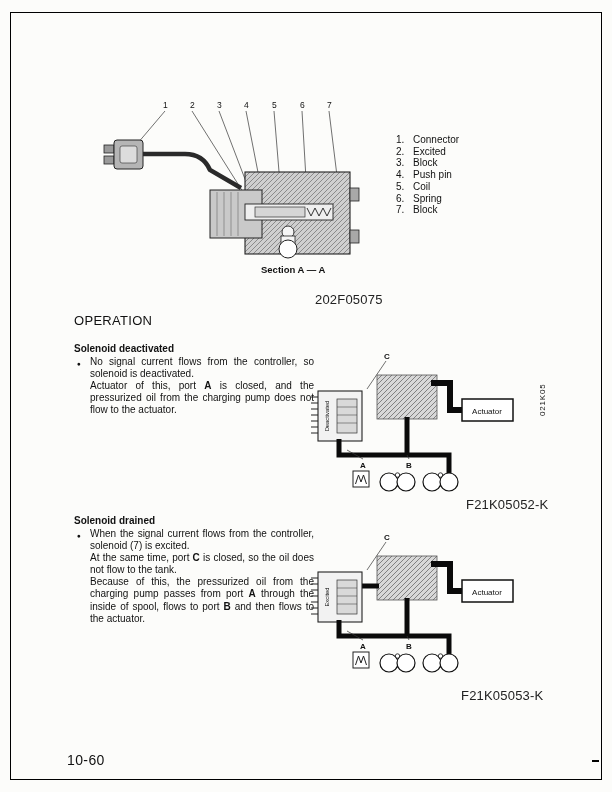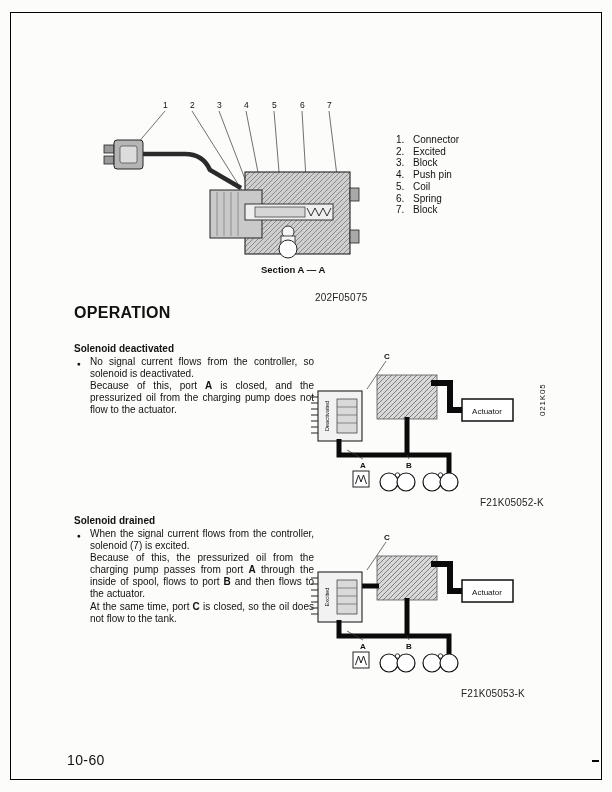--- a/index.html
+++ b/index.html
@@ -1,26 +1,26 @@
 <!DOCTYPE html>
 <html><head>
 <meta charset="utf-8">
 <style>
   *{box-sizing:border-box;margin:0;padding:0}
   html,body{background:#fff}
   .sheet{position:relative;width:612px;height:792px;background:#fcfcfa;
          font-family:"Liberation Sans","DejaVu Sans",sans-serif;color:#111;overflow:hidden}
   .abs{position:absolute}
   .frame{position:absolute;left:10px;top:12px;width:592px;height:768px;border:1.6px solid #000}
-  .op-head{left:74px;top:304px;font-size:16px;font-weight:bold;letter-spacing:.3px}
+  .op-head{left:74px;top:313px;font-size:13px;font-weight:normal;letter-spacing:.3px}
   .sec-title{left:74px;font-size:10px;font-weight:bold}
   .body-text{left:74px;width:240px;font-size:10px;line-height:12.1px;text-align:justify}
   .body-text .bullet{position:absolute;left:3px;top:2px;font-size:6.5px}
   .body-text .txt{margin-left:16px}
-  .figcode{font-size:10px;letter-spacing:.2px;color:#222}
+  .figcode{font-size:13px;letter-spacing:.2px;color:#222}
   .parts{left:396px;top:134px;font-size:10px;line-height:11.7px}
   .parts .row{display:flex}
   .parts .n{width:17px}
   .pagenum{left:67px;top:752px;font-size:14px;font-weight:normal;letter-spacing:.4px}
   .sidecode{left:538px;top:416px;font-size:8px;letter-spacing:.8px;transform:rotate(-90deg);transform-origin:0 0;white-space:nowrap}
   .tick{left:592px;top:760px;width:7px;height:1.5px;background:#000}
   svg{position:absolute;overflow:visible}
   .t-callout{font-size:8.5px;fill:#111}
   .t-section{font-size:9.5px;font-weight:bold;fill:#111}
   .t-port{font-size:8px;font-weight:bold;fill:#111}
@@ -126,21 +126,21 @@
   <div class="abs figcode" style="left:315px;top:292px">202F05075</div>
 
   <div class="abs op-head">OPERATION</div>
 
   <div class="abs sec-title" style="top:343px">Solenoid deactivated</div>
 
   <div class="abs body-text" style="top:356px">
     <span class="bullet">●</span>
     <div class="txt">
       <div><span>No signal current flows from the controller, so solenoid is deactivated.</span></div>
-      <div><span>Because of this, port </span><b>A</b><span> is closed, and the pressurized oil from the charging pump does not flow to the actuator.</span></div>
+      <div><span>Actuator of this, port </span><b>A</b><span> is closed, and the pressurized oil from the charging pump does not flow to the actuator.</span></div>
     </div>
   </div>
 
   <svg class="abs" style="left:303px;top:349px" width="218" height="160" viewBox="0 0 218 160">
     <defs>
       <pattern id="hatchD" width="5" height="5" patternUnits="userSpaceOnUse">
         <rect width="5" height="5" fill="#d8d8d8"></rect>
         <path d="M0 5 L5 0" stroke="#808080" stroke-width="1"></path>
       </pattern>
     </defs>
@@ -179,32 +179,32 @@
     </g>
     <g>
       <circle cx="86" cy="133" r="9" fill="#fff" stroke="#111" stroke-width="1.2"></circle>
       <circle cx="103" cy="133" r="9" fill="#fff" stroke="#111" stroke-width="1.2"></circle>
       <circle cx="129" cy="133" r="9" fill="#fff" stroke="#111" stroke-width="1.2"></circle>
       <circle cx="146" cy="133" r="9" fill="#fff" stroke="#111" stroke-width="1.2"></circle>
       <circle cx="94.5" cy="126" r="2.2" fill="#fff" stroke="#111" stroke-width="0.8"></circle>
       <circle cx="137.5" cy="126" r="2.2" fill="#fff" stroke="#111" stroke-width="0.8"></circle>
     </g>
   </svg>
-  <div class="abs figcode" style="left:480px;top:497px">F21K05052-K</div>
+  <div class="abs figcode" style="left:466px;top:497px">F21K05052-K</div>
 
   <div class="abs sidecode">021K05</div>
 
   <div class="abs sec-title" style="top:515px">Solenoid drained</div>
 
   <div class="abs body-text" style="top:528px">
     <span class="bullet">●</span>
     <div class="txt">
       <div><span>When the signal current flows from the controller, solenoid (7) is excited.</span></div>
+      <div><span>At the same time, port </span><b>C</b><span> is closed, so the oil does not flow to the tank.</span></div>
       <div><span>Because of this, the pressurized oil from the charging pump passes from port </span><b>A</b><span> through the inside of spool, flows to port </span><b>B</b><span> and then flows to the actuator.</span></div>
-      <div><span>At the same time, port </span><b>C</b><span> is closed, so the oil does not flow to the tank.</span></div>
     </div>
   </div>
 
   <svg class="abs" style="left:303px;top:530px" width="218" height="160" viewBox="0 0 218 160">
     <defs>
       <pattern id="hatchE" width="5" height="5" patternUnits="userSpaceOnUse">
         <rect width="5" height="5" fill="#d8d8d8"></rect>
         <path d="M0 5 L5 0" stroke="#808080" stroke-width="1"></path>
       </pattern>
     </defs>

